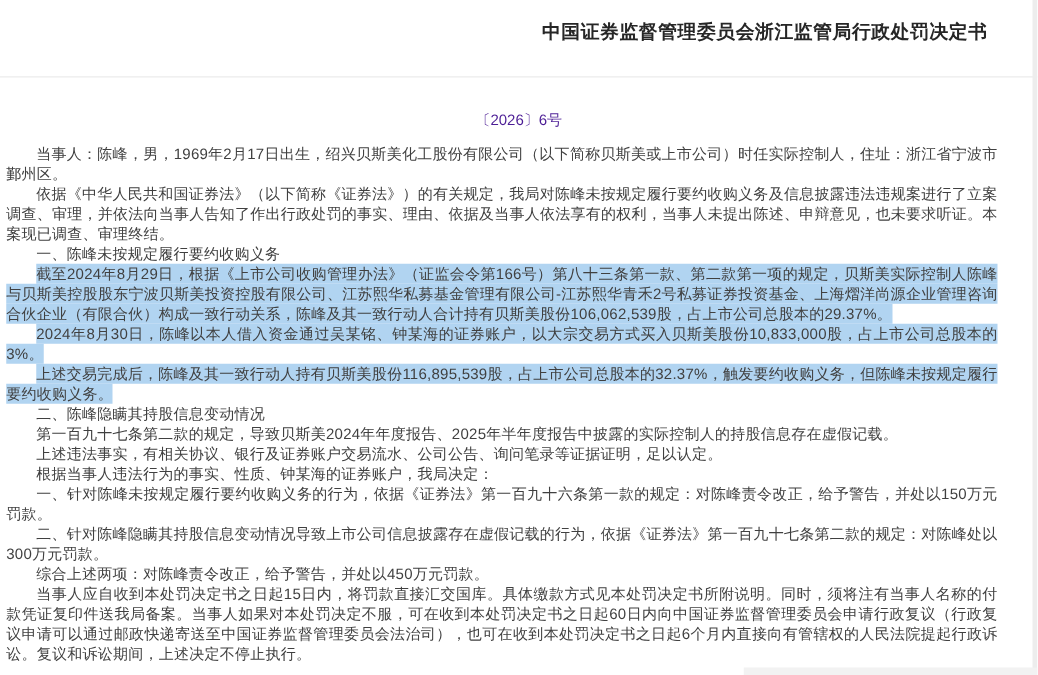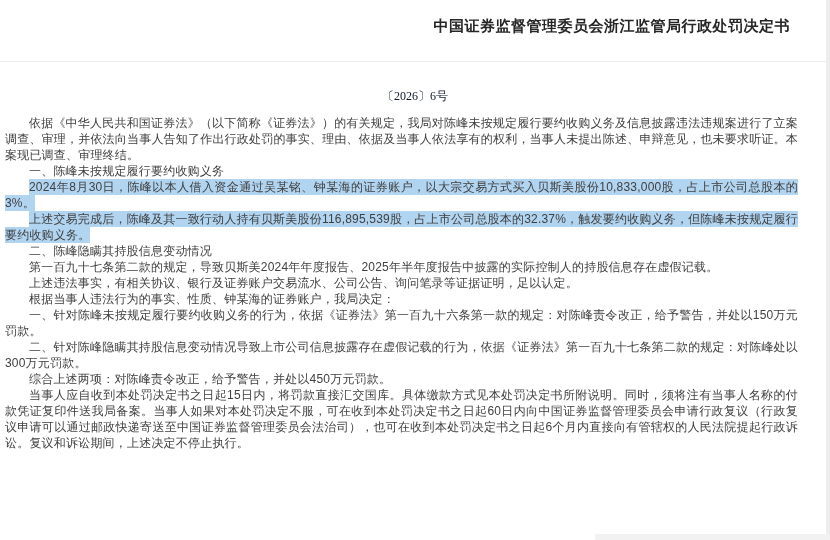--- a/index.html
+++ b/index.html
@@ -32,22 +32,21 @@
   .divider {
     height: 1px;
     background: #ebebeb;
     margin-top: 26px;
   }
   .doc-number {
     text-align: center;
     font-size: 12px;
     line-height: 14px;
     margin-top: 27px;
-    color: #0f172a;
-    font-family: Liberation Serif, serif;
+    color: #4c1d95;
   }
   .body-text {
     margin-top: 12px;
     padding: 0 32px 0 5px;
     font-size: 12px;
     line-height: 16px;
     text-align: justify;
     letter-spacing: 0.2px;
   }
   p.para {
@@ -78,22 +77,24 @@
   }
 </style>
 </head>
 <body>
 
 <div class="doc">
   <h1 class="title">中国证券监督管理委员会浙江监管局行政处罚决定书</h1>
   <div class="divider"></div>
   <div class="doc-number">〔2026〕6号</div>
   <div class="body-text" id="paragraphs">
+      <p class="para"><span>当事人：陈峰，男，1969年2月17日出生，绍兴贝斯美化工股份有限公司（以下简称贝斯美或上市公司）时任实际控制人，住址：浙江省宁波市鄞州区。</span></p>
       <p class="para"><span>依据《中华人民共和国证券法》（以下简称《证券法》）的有关规定，我局对陈峰未按规定履行要约收购义务及信息披露违法违规案进行了立案调查、审理，并依法向当事人告知了作出行政处罚的事实、理由、依据及当事人依法享有的权利，当事人未提出陈述、申辩意见，也未要求听证。本案现已调查、审理终结。</span></p>
       <p class="para"><span>一、陈峰未按规定履行要约收购义务</span></p>
+      <p class="para"><span class="hl">截至2024年8月29日，根据《上市公司收购管理办法》（证监会令第166号）第八十三条第一款、第二款第一项的规定，贝斯美实际控制人陈峰与贝斯美控股股东宁波贝斯美投资控股有限公司、江苏熙华私募基金管理有限公司-江苏熙华青禾2号私募证券投资基金、上海熠洋尚源企业管理咨询合伙企业（有限合伙）构成一致行动关系，陈峰及其一致行动人合计持有贝斯美股份106,062,539股，占上市公司总股本的29.37%。</span></p>
       <p class="para"><span class="hl">2024年8月30日，陈峰以本人借入资金通过吴某铭、钟某海的证券账户，以大宗交易方式买入贝斯美股份10,833,000股，占上市公司总股本的3%。</span></p>
       <p class="para"><span class="hl">上述交易完成后，陈峰及其一致行动人持有贝斯美股份116,895,539股，占上市公司总股本的32.37%，触发要约收购义务，但陈峰未按规定履行要约收购义务。</span></p>
       <p class="para"><span>二、陈峰隐瞒其持股信息变动情况</span></p>
       <p class="para"><span>第一百九十七条第二款的规定，导致贝斯美2024年年度报告、2025年半年度报告中披露的实际控制人的持股信息存在虚假记载。</span></p>
       <p class="para"><span>上述违法事实，有相关协议、银行及证券账户交易流水、公司公告、询问笔录等证据证明，足以认定。</span></p>
       <p class="para"><span>根据当事人违法行为的事实、性质、钟某海的证券账户，我局决定：</span></p>
       <p class="para"><span>一、针对陈峰未按规定履行要约收购义务的行为，依据《证券法》第一百九十六条第一款的规定：对陈峰责令改正，给予警告，并处以150万元罚款。</span></p>
       <p class="para"><span>二、针对陈峰隐瞒其持股信息变动情况导致上市公司信息披露存在虚假记载的行为，依据《证券法》第一百九十七条第二款的规定：对陈峰处以300万元罚款。</span></p>
       <p class="para"><span>综合上述两项：对陈峰责令改正，给予警告，并处以450万元罚款。</span></p>
       <p class="para"><span>当事人应自收到本处罚决定书之日起15日内，将罚款直接汇交国库。具体缴款方式见本处罚决定书所附说明。同时，须将注有当事人名称的付款凭证复印件送我局备案。当事人如果对本处罚决定不服，可在收到本处罚决定书之日起60日内向中国证券监督管理委员会申请行政复议（行政复议申请可以通过邮政快递寄送至中国证券监督管理委员会法治司），也可在收到本处罚决定书之日起6个月内直接向有管辖权的人民法院提起行政诉讼。复议和诉讼期间，上述决定不停止执行。</span></p>

